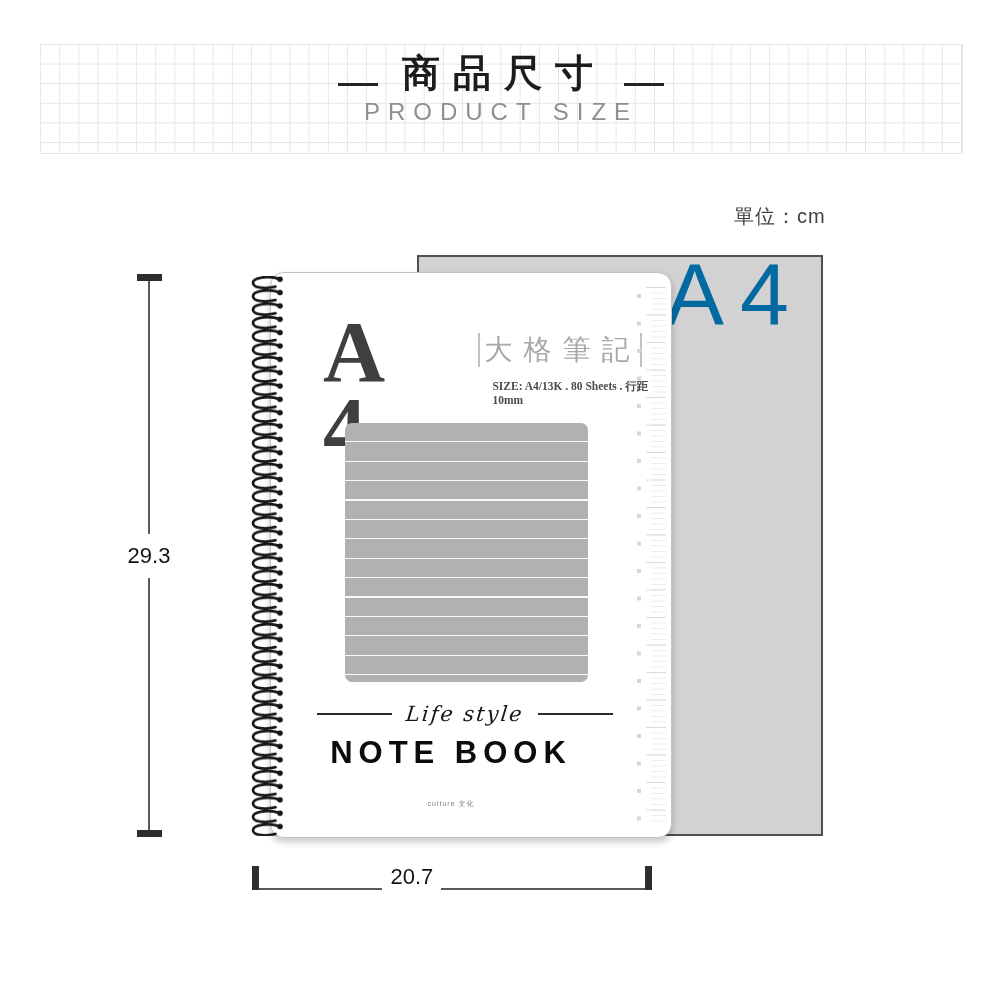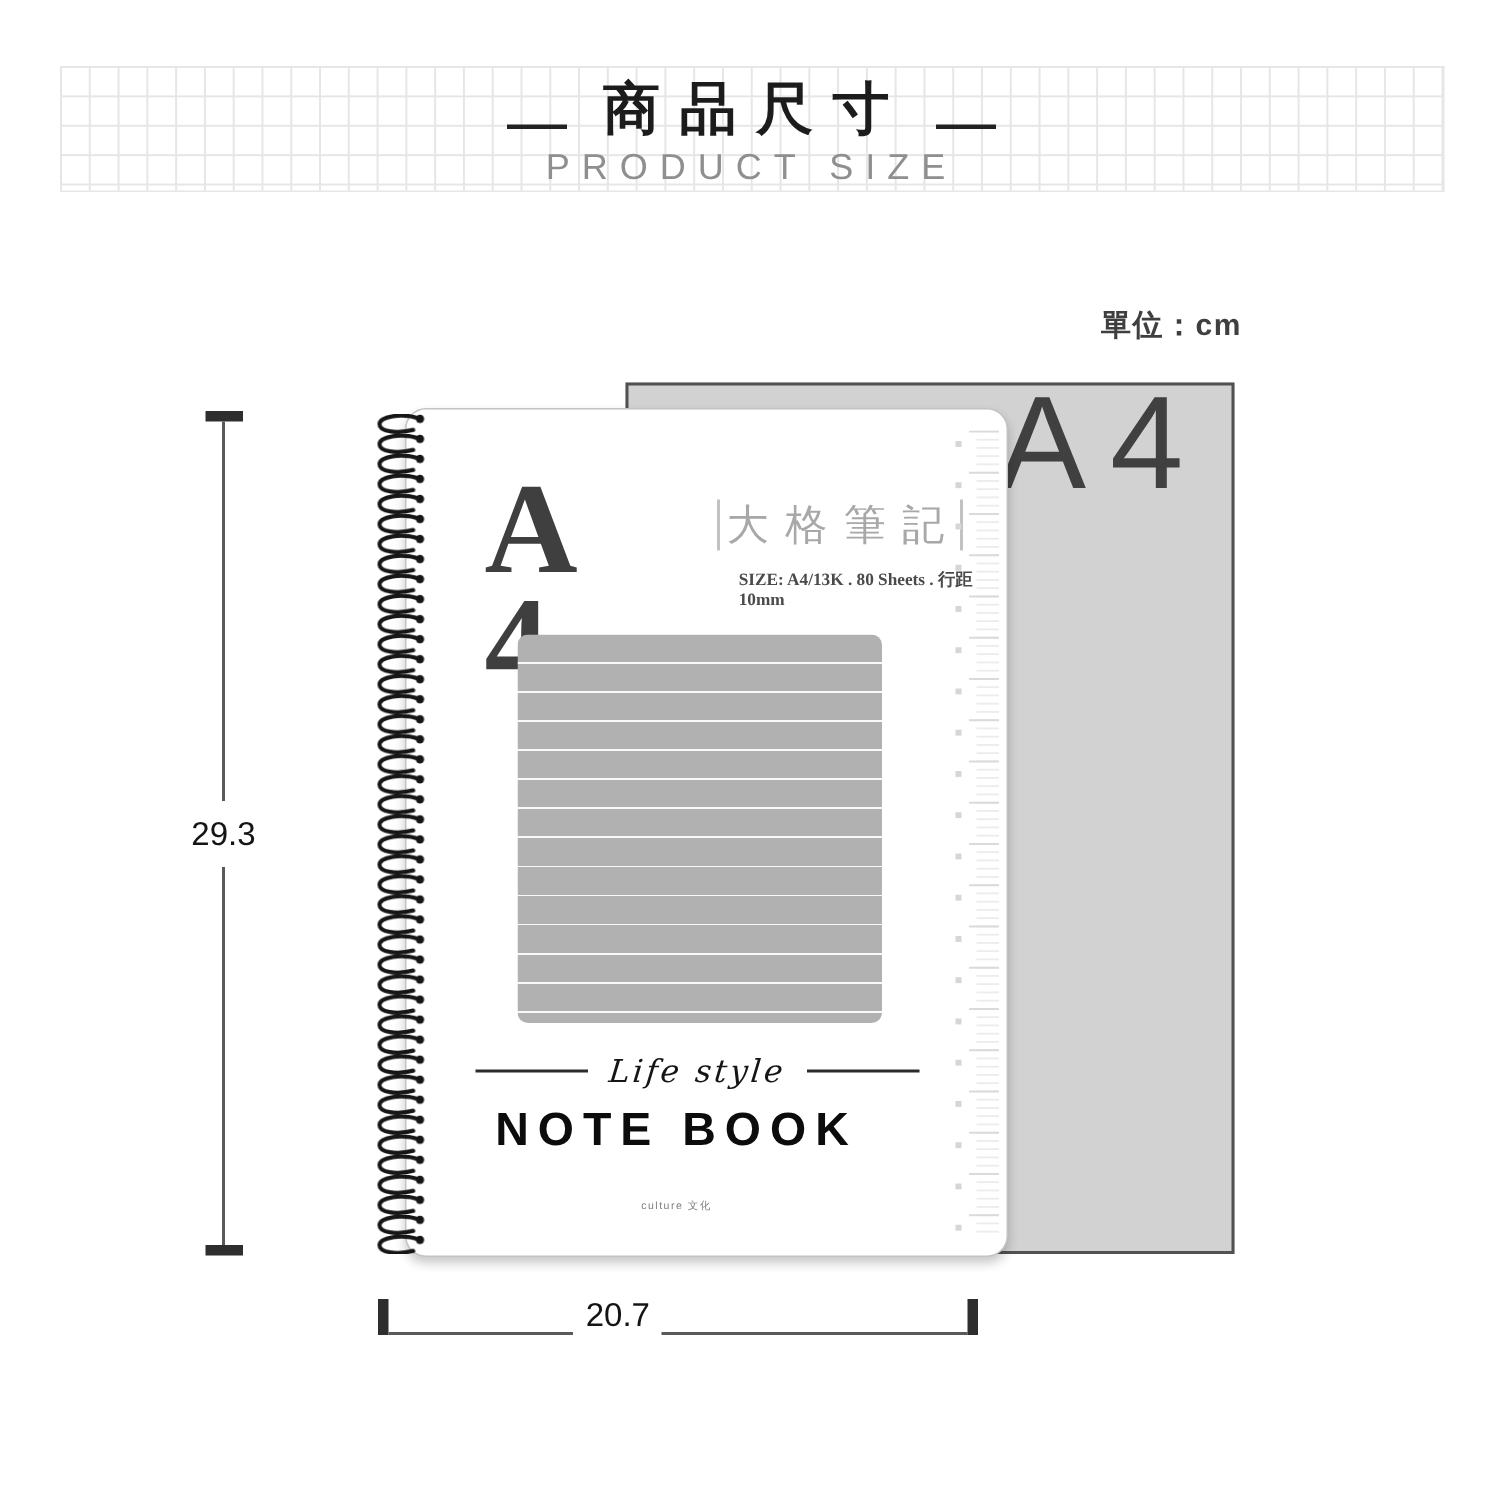--- a/index.html
+++ b/index.html
@@ -2,42 +2,42 @@
 <html><head>
 <meta charset="utf-8">
 <style>
   html,body{margin:0;padding:0;background:#fff;}
   #stage{
     position:relative;width:1000px;height:1000px;background:#fff;overflow:hidden;
     font-family:"Liberation Sans", sans-serif;
   }
   
   .grid-band{
-    position:absolute;left:40px;top:44px;width:923px;height:84px;
+    position:absolute;left:40px;top:44px;width:923px;height:110px;
     background-image:
       linear-gradient(to right,#e6e6e6 1px,transparent 1px),
       linear-gradient(to bottom,#e6e6e6 1px,transparent 1px);
     background-size:19.2px 19.6px;
     border-right:1px solid #e6e6e6;border-bottom:1px solid #e6e6e6;
     display:flex;flex-direction:column;align-items:center;padding-top:9px;box-sizing:border-box;
   }
   .title-row{display:flex;align-items:flex-end;gap:18px;}
   .title-dash{width:40px;height:0;border-top:3px solid #222;margin-bottom:9px;}
   .page-title{font-size:38px;font-weight:600;letter-spacing:13px;color:#1c1c1c;line-height:1.1;text-indent:6px;}
   .page-subtitle{font-size:24px;font-weight:400;color:#8f8f8f;letter-spacing:8px;margin-top:3px;}
   
-  .unit-note{position:absolute;left:734px;top:203px;font-size:20px;color:#3f3f3f;letter-spacing:1px;font-weight:bold;}
+  .unit-note{position:absolute;left:734px;top:203px;font-size:20px;color:#3f3f3f;letter-spacing:1px;}
   
   .a4-sheet{
     position:absolute;left:417px;top:255px;width:406px;height:581px;
     background:#d2d2d2;border:2px solid #515151;box-sizing:border-box;
   }
   .a4-sheet-label{
     position:absolute;right:16px;top:-6px;font-size:88px;font-weight:500;
-    color:#404040;letter-spacing:16px;line-height:1;
+    color:#0369a1;letter-spacing:16px;line-height:1;
   }
   
   .notebook{
     position:absolute;left:270px;top:272px;width:402px;height:566px;
     background:#ffffff;border:1px solid #c3c3c3;border-radius:14px;
     box-shadow:0 4px 7px rgba(0,0,0,0.22);box-sizing:border-box;
   }
   .spiral{position:absolute;left:-22px;top:3px;}
   .cover-header{position:absolute;left:52px;top:42px;display:flex;align-items:flex-start;gap:24px;}
   .cover-size-label{

